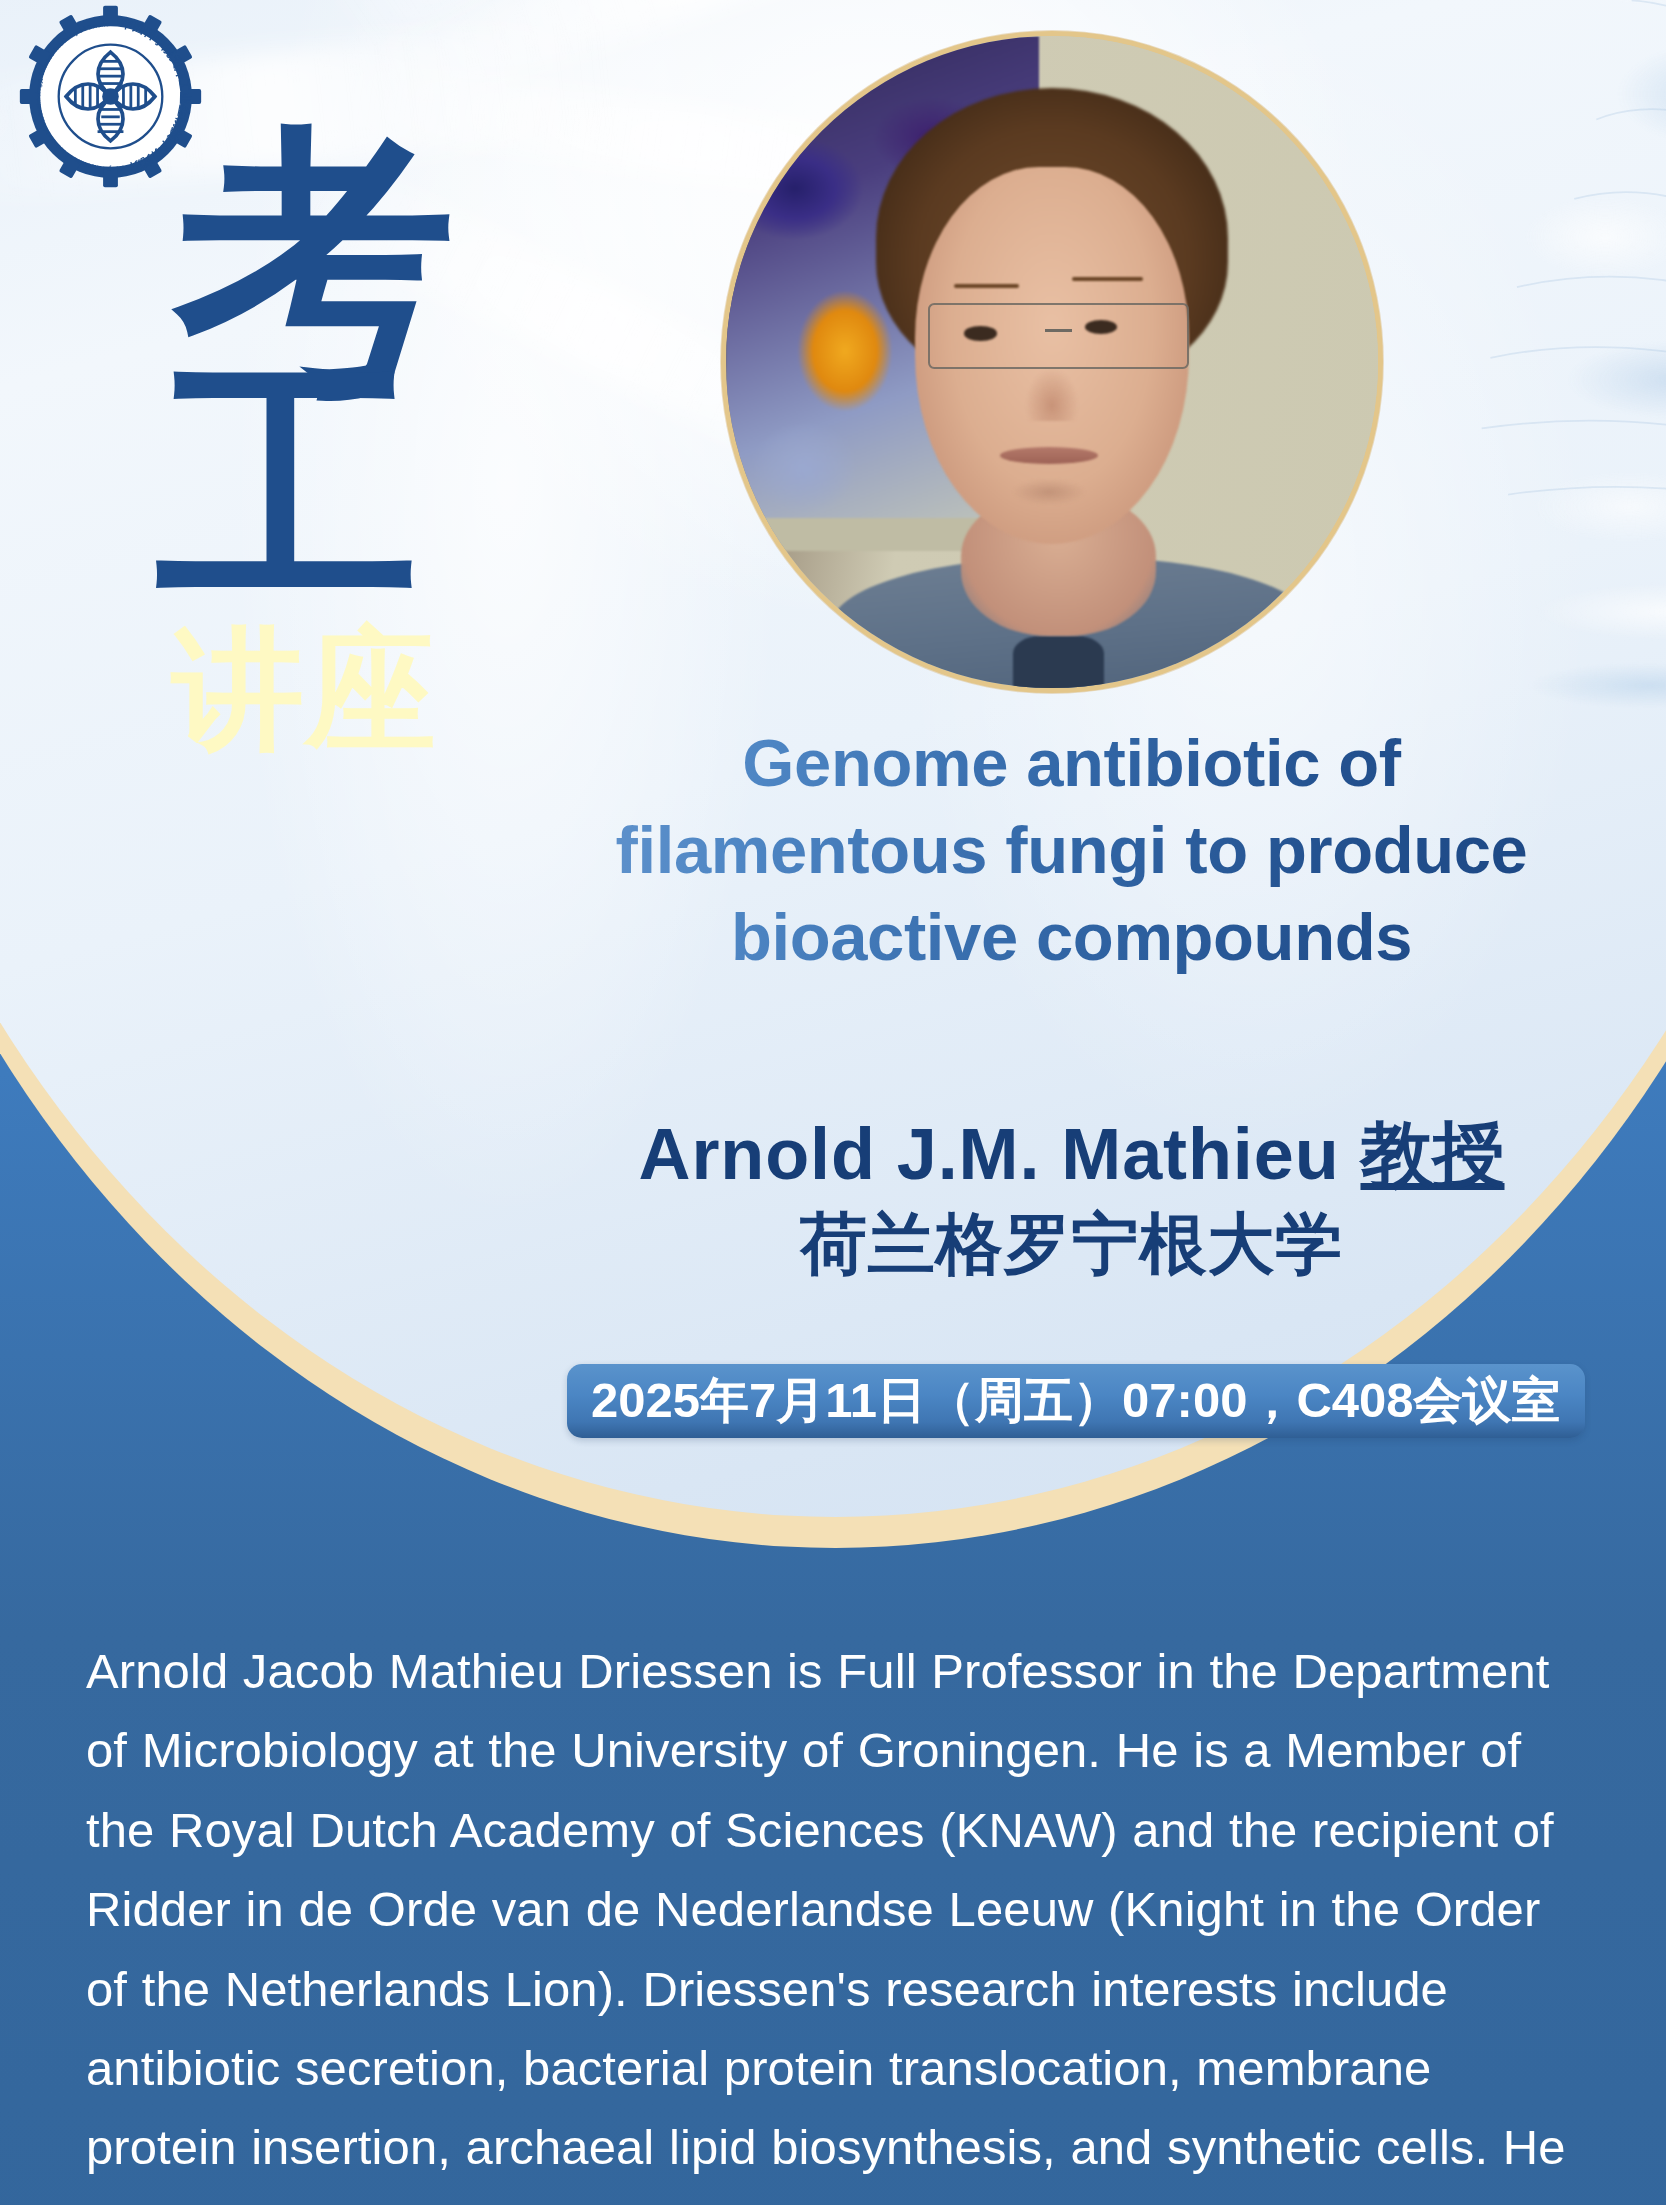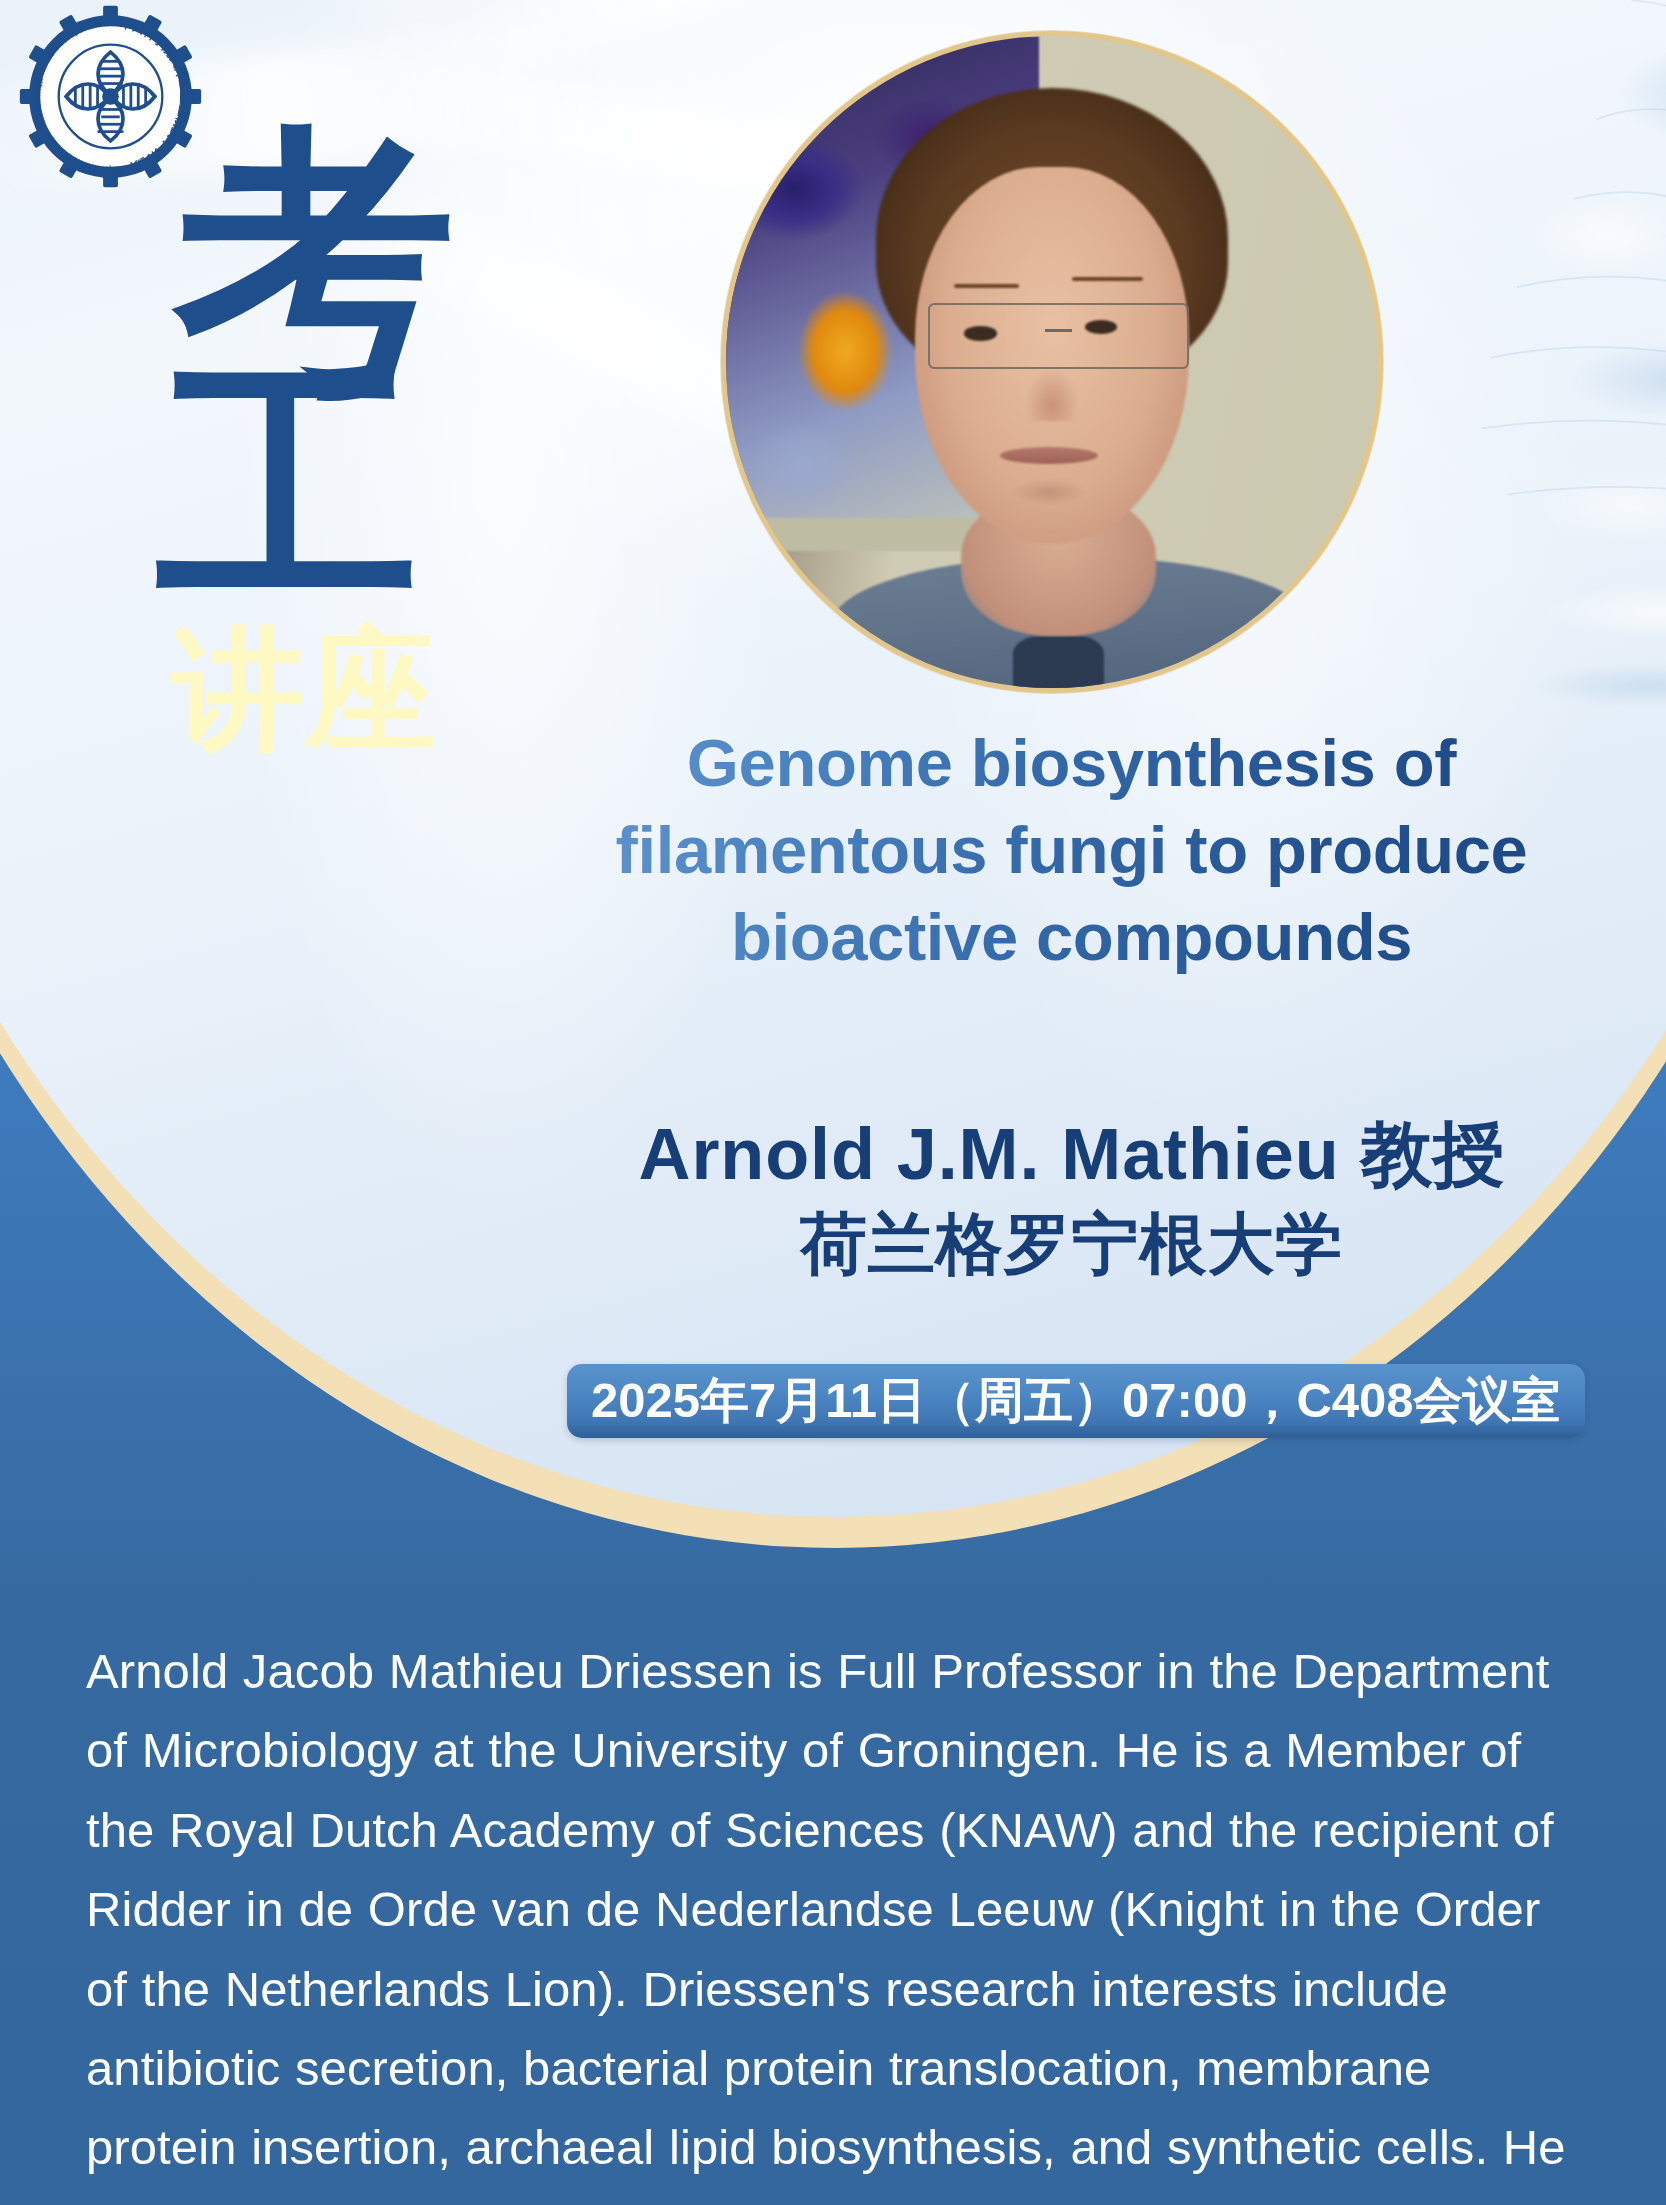--- a/index.html
+++ b/index.html
@@ -177,21 +177,21 @@
     -webkit-background-clip:text; background-clip:text;
     -webkit-text-fill-color:transparent; color:transparent;
   }
 
   
   .speaker{
     position:absolute; left:507px; top:1111px; width:1129px;
     text-align:center; color:#173E77; font-weight:bold;
   }
   .speaker-name{ font-size:72px; line-height:1.2; letter-spacing:0.9px; }
-  .speaker-name .zh{ letter-spacing:0; }
+  .speaker-name .zh{ letter-spacing:0;text-decoration:underline; }
   .speaker-aff{ font-size:67px; line-height:1.25; margin-top:5px; letter-spacing:0.9px; }
 
   
   .date-banner{
     position:absolute; left:567px; top:1364px;
     padding:11.5px 24px 13.2px 24px;
     border-radius:15px;
     background:linear-gradient(180deg,#5A93CC 0%,#4B86C4 42%,#3F76B3 78%,#2F5E94 100%);
     color:#FFFFFF; font-weight:bold; font-size:49px; line-height:1;
     letter-spacing:0px; white-space:nowrap;
@@ -349,21 +349,21 @@
       <div class="ph-eye r"></div>
       <div class="ph-glass"></div>
       <div class="ph-glassmid"></div>
       <div class="ph-nose"></div>
       <div class="ph-mouth"></div>
       <div class="ph-chin"></div>
     </div>
   </div>
 
   <div class="title">
-    <div>Genome biosynthesis of</div>
+    <div>Genome antibiotic of</div>
     <div>filamentous fungi to produce</div>
     <div>bioactive compounds</div>
   </div>
 
   <div class="speaker">
     <div class="speaker-name">
       <span>Arnold  J.M.  Mathieu</span>
       <span class="zh">教授</span>
     </div>
     <div class="speaker-aff">荷兰格罗宁根大学</div>

